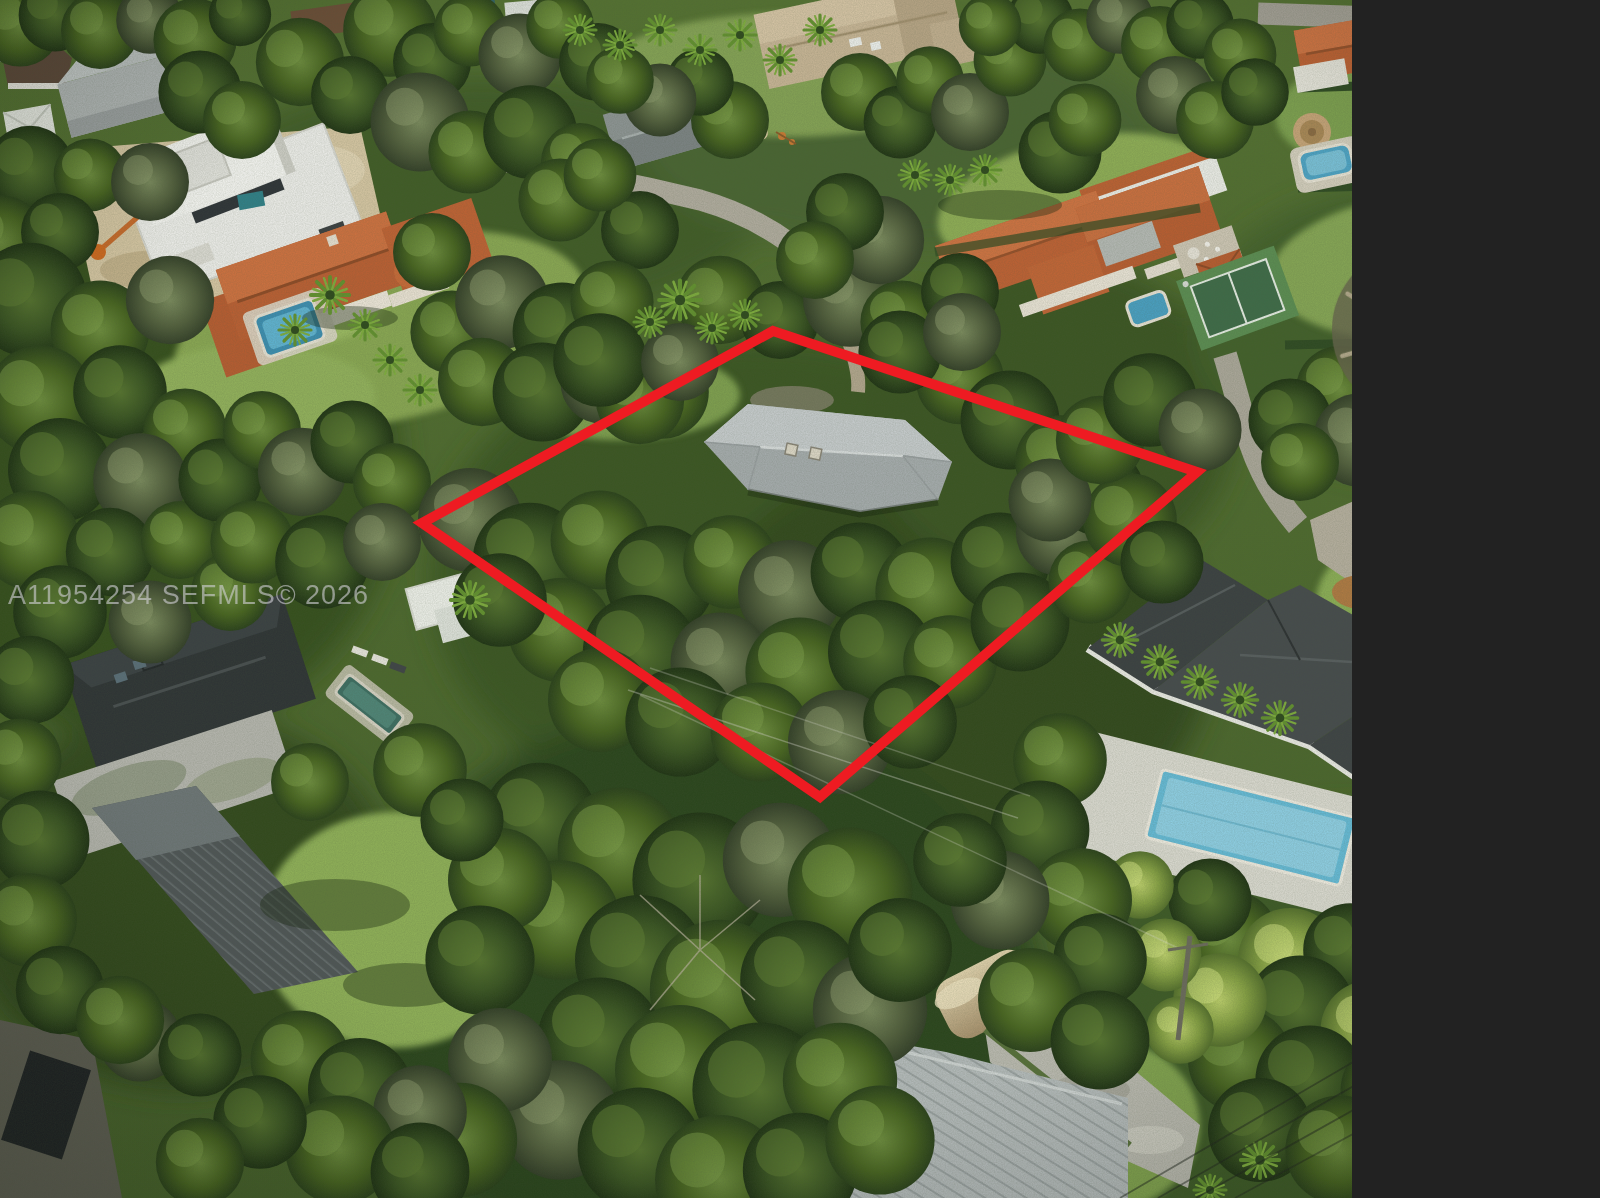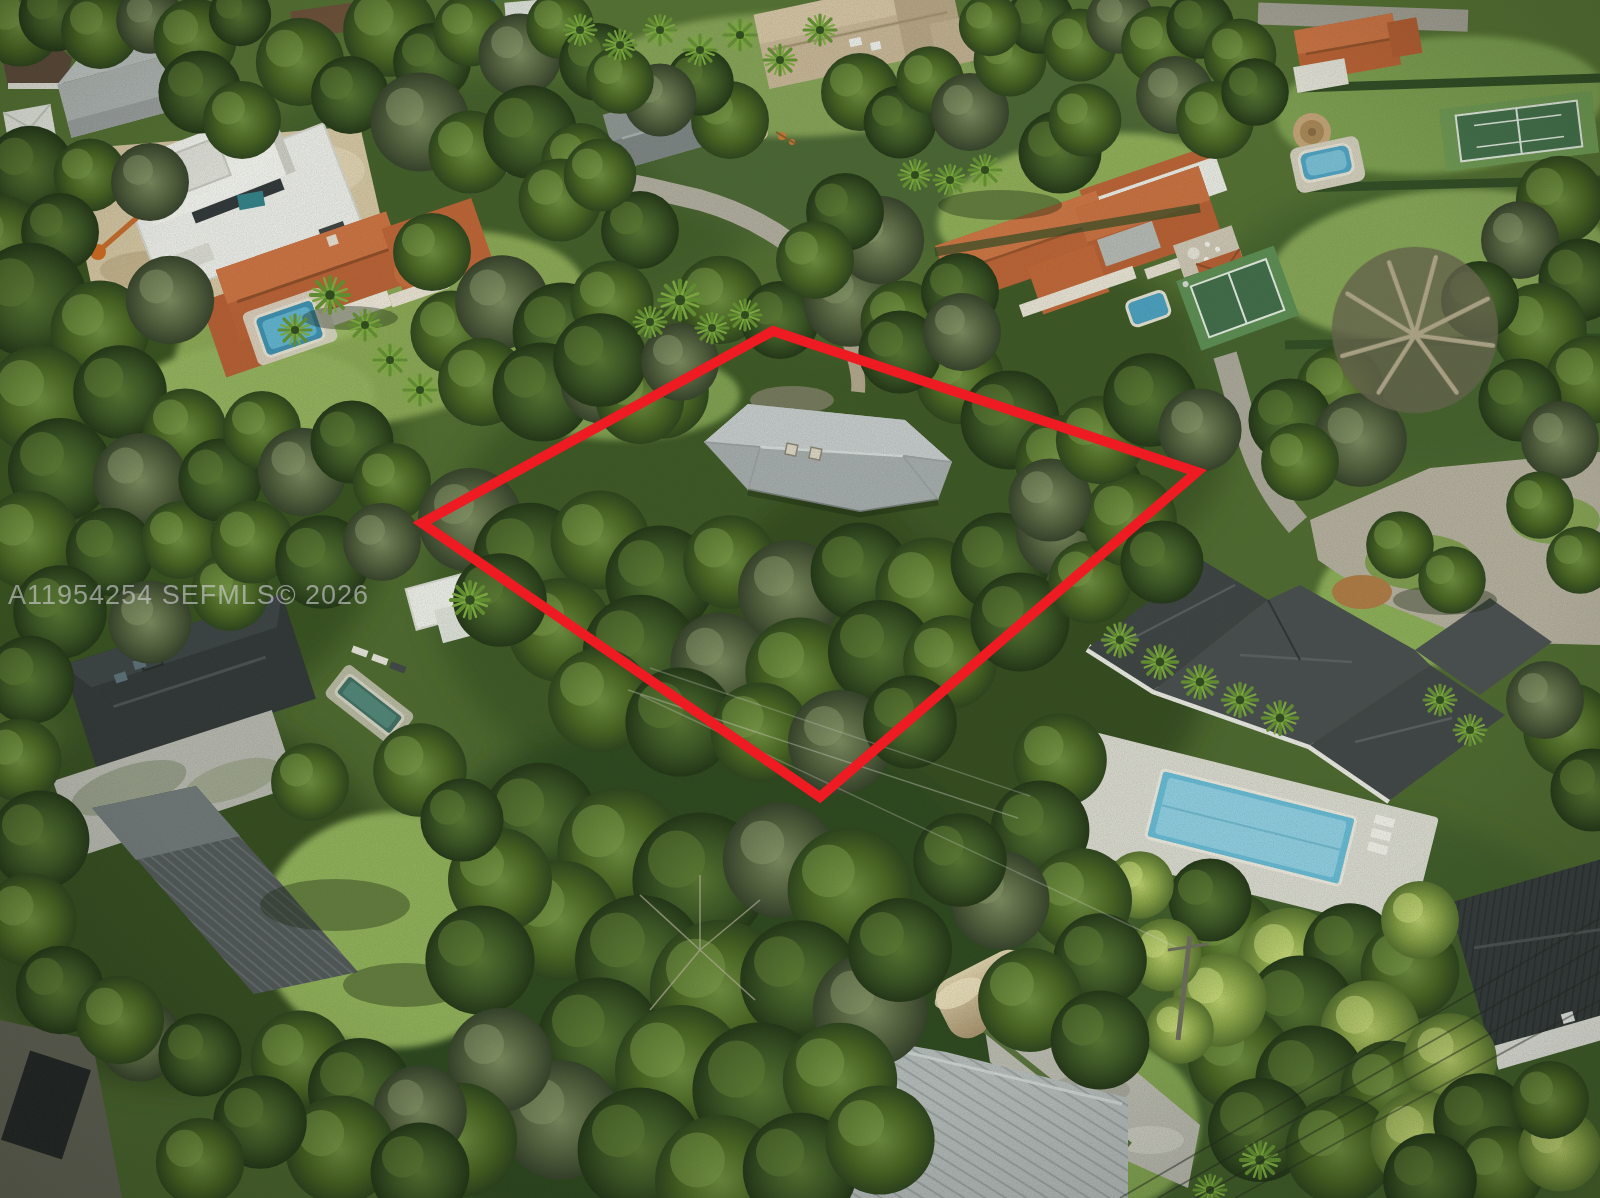--- a/index.html
+++ b/index.html
@@ -1,16 +1,16 @@
 <!DOCTYPE html>
 <html style="--boundary-red: #ee1b22; --watermark-gray: rgba(212,210,216,0.6); --foliage-dark: #2c441c; --foliage-mid: #4c692e; --lawn-bright: #8fb158; --roof-charcoal: #33383a; --roof-light-gray: #b8bec0; --roof-terracotta: #bf6134; --pool-blue: #62b6d9; --sand-tan: #d7c7a4;"><head>
 <meta charset="utf-8">
 <style>
   html,body{margin:0;padding:0;background:#222;}
-  .stage{width:1600px;height:1198px;position:relative;overflow:hidden;}
+  .stage{width:1352px;height:1198px;position:relative;overflow:hidden;}
   svg{display:block;}
   .wm{font-family:"Liberation Sans",sans-serif;font-size:27px;letter-spacing:1px;
       fill:var(--watermark-gray,rgba(212,210,216,.6));}
   .boundary{fill:none;stroke:var(--boundary-red,#ee1b22);stroke-linejoin:miter;}
   .shadow{fill:rgba(22,38,14,.38);}
   .coping{fill:none;stroke:#e8e3d6;stroke-width:3;}
 </style>
 </head>
 <body>
 

